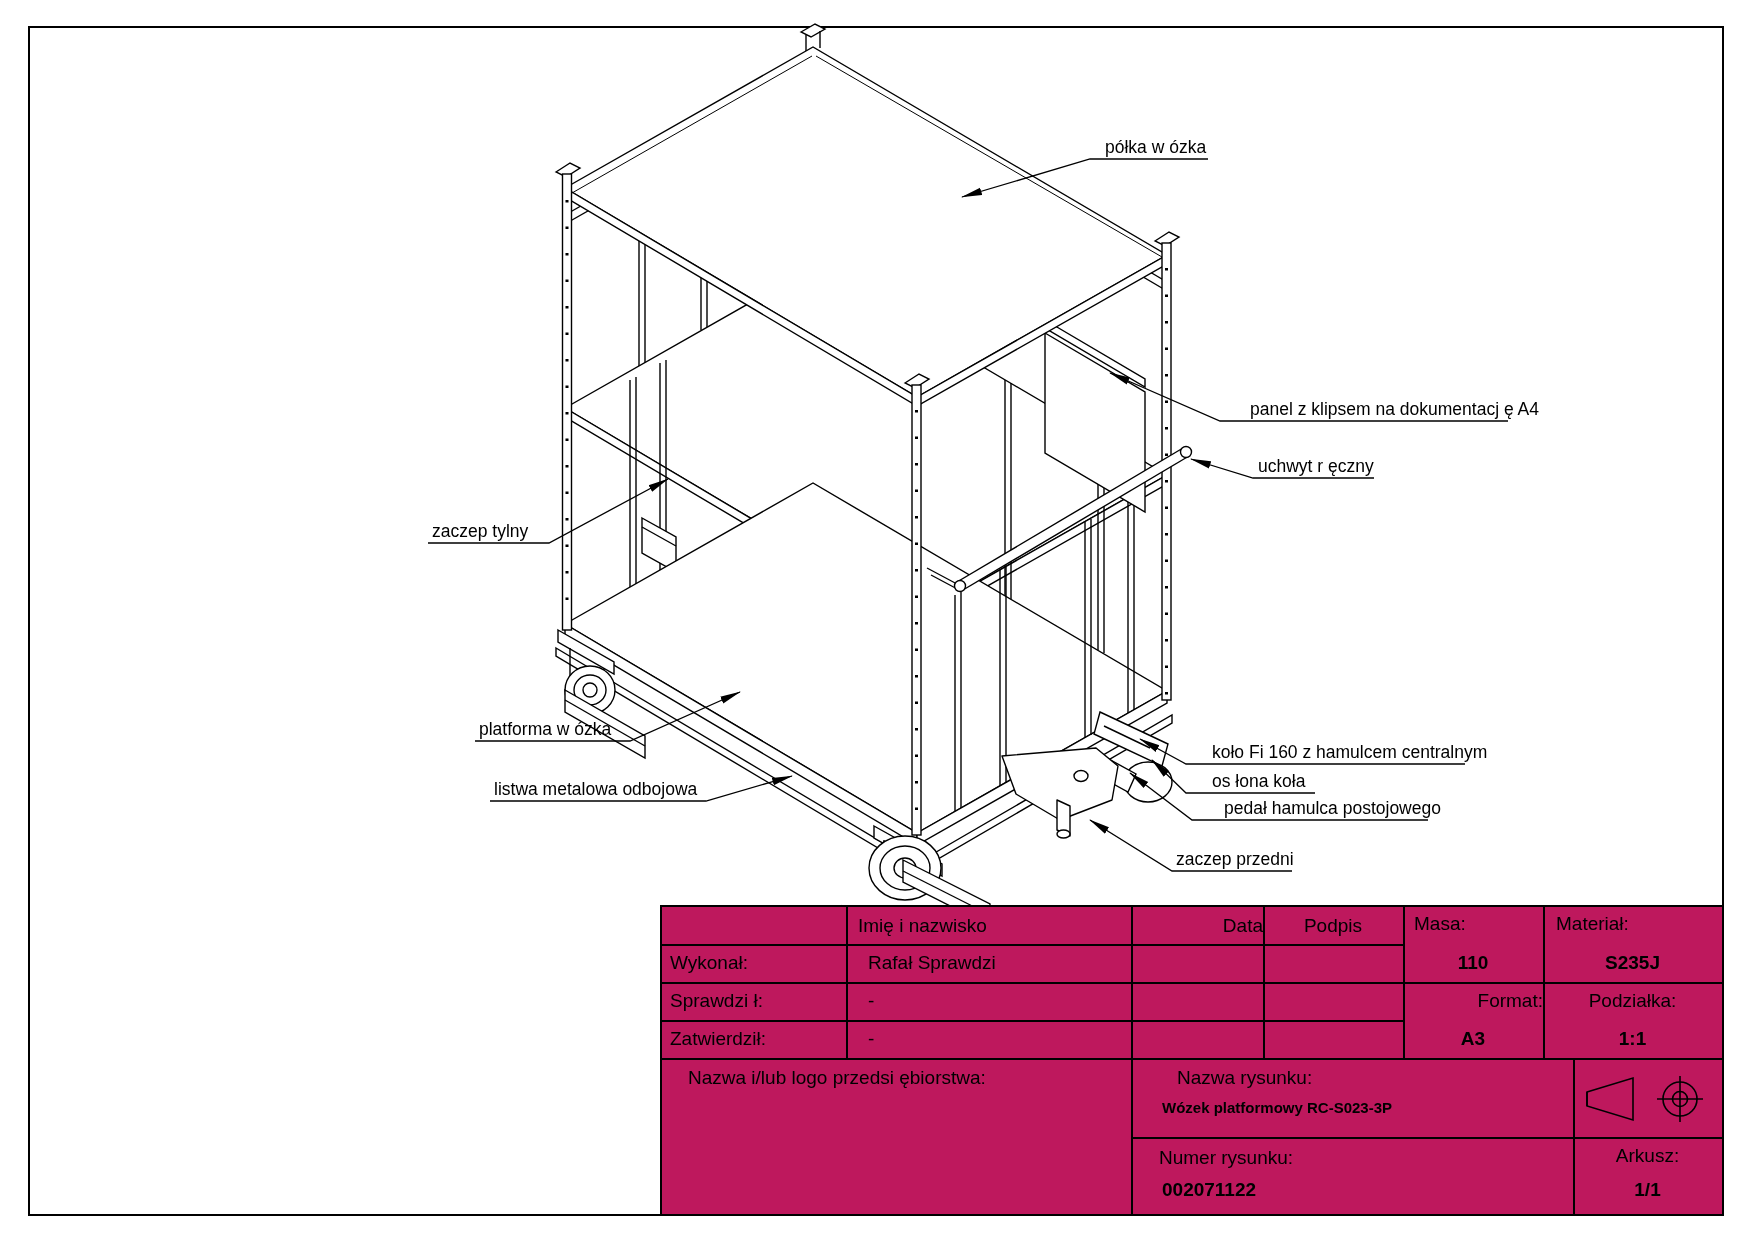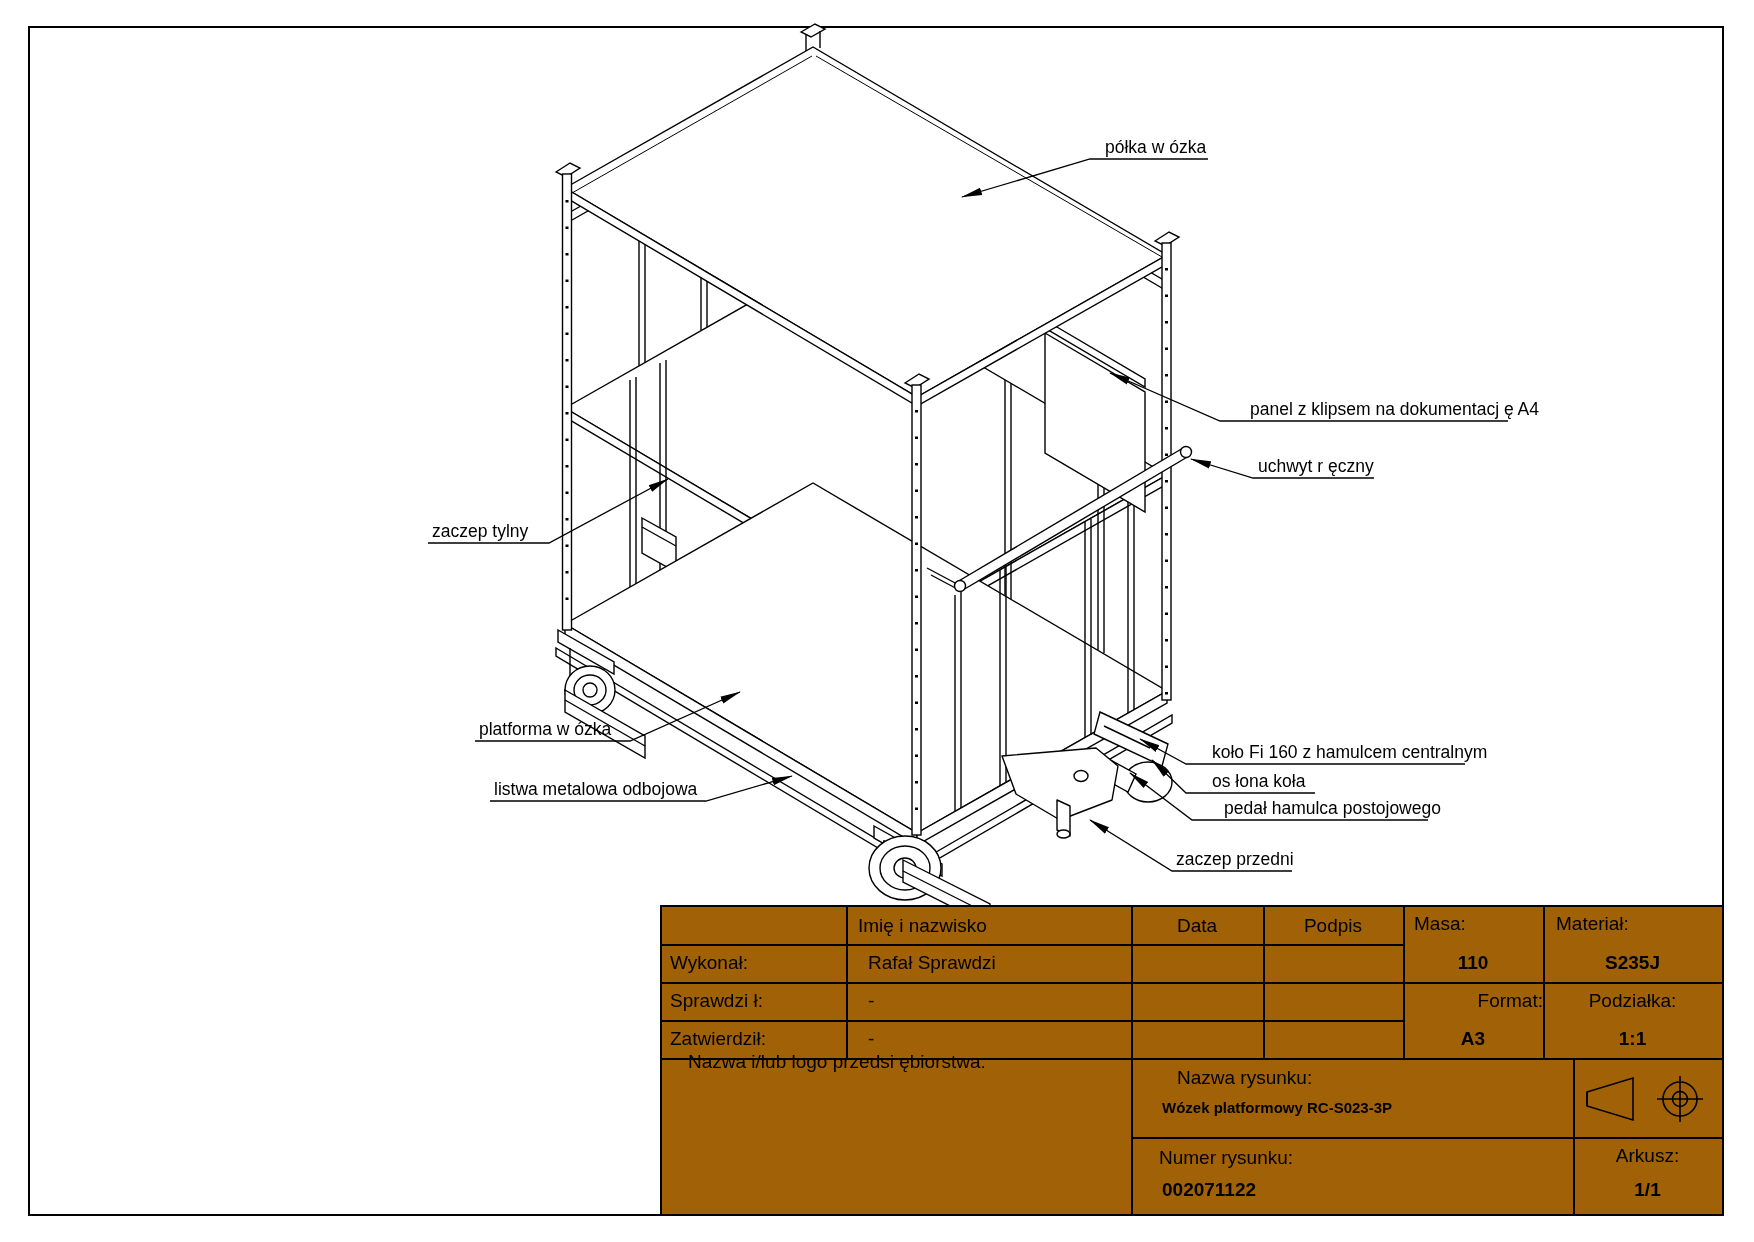--- a/index.html
+++ b/index.html
@@ -3,21 +3,21 @@
 <meta charset="utf-8">
 <style>
   html,body{margin:0;padding:0;background:#e8e8e8;}
   .page{position:relative;width:1754px;height:1242px;background:#fff;overflow:hidden;
         font-family:"Liberation Sans", sans-serif;color:#000;}
   .sheet-border{position:absolute;left:28px;top:26px;width:1696px;height:1190px;
         border:2px solid #000;box-sizing:border-box;}
   svg text{font-family:"Liberation Sans", sans-serif;font-size:17.5px;fill:#000;}
   
   .tblock{position:absolute;left:660px;top:905px;width:1064px;height:311px;
-        border:2px solid #000;box-sizing:border-box;background:#a16207;font-size:19px;}
+        border:2px solid #000;box-sizing:border-box;background:#be185d;font-size:19px;}
   .vline,.hline{position:absolute;background:#000;}
   .vline{width:2px;} .hline{height:2px;}
   .cell{position:absolute;white-space:nowrap;}
   .ctr{text-align:center;}
   .bold{font-weight:bold;text-align:center;}
   .company-name{font-size:40px;font-weight:bold;letter-spacing:1px;}
   .dwg-name{font-size:15px;font-weight:bold;}
 </style>
 </head>
 <body>
@@ -212,41 +212,41 @@
     <div class="vline" style="left:741px;top:0;height:152px;"></div>
     <div class="vline" style="left:881px;top:0;height:152px;"></div>
     <div class="vline" style="left:911px;top:152px;height:155px;"></div>
     <div class="hline" style="top:37px;left:0;width:741px;"></div>
     <div class="hline" style="top:75px;left:0;width:1060px;"></div>
     <div class="hline" style="top:113px;left:0;width:741px;"></div>
     <div class="hline" style="top:151px;left:0;width:1060px;"></div>
     <div class="hline" style="top:230px;left:469px;width:591px;"></div>
 
     <div class="cell" style="left:196px;top:0;width:273px;line-height:37px;">Imię i nazwisko</div>
-    <div class="cell ctr" style="left:469px;top:0;width:132px;line-height:37px;">Data</div>
+    <div class="cell ctr" style="left:469px;top:0;width:132px;line-height:37px;text-align:right;">Data</div>
     <div class="cell ctr" style="left:601px;top:0;width:140px;line-height:37px;">Podpis</div>
 
     <div class="cell" style="left:8px;top:37px;line-height:38px;">Wykonał:</div>
     <div class="cell" style="left:206px;top:37px;line-height:38px;">Rafał Sprawdzi</div>
     <div class="cell" style="left:8px;top:75px;line-height:38px;">Sprawdzi ł:</div>
     <div class="cell" style="left:206px;top:75px;line-height:38px;">-</div>
     <div class="cell" style="left:8px;top:113px;line-height:38px;">Zatwierdził:</div>
     <div class="cell" style="left:206px;top:113px;line-height:38px;">-</div>
 
     <div class="cell" style="left:752px;top:6px;">Masa:</div>
     <div class="cell ctr bold" style="left:741px;top:37px;width:140px;line-height:38px;">110</div>
     <div class="cell" style="left:894px;top:6px;">Materiał:</div>
     <div class="cell ctr bold" style="left:881px;top:37px;width:179px;line-height:38px;">S235J</div>
 
     <div class="cell ctr" style="left:741px;top:75px;width:140px;line-height:38px;text-align:right;">Format:</div>
     <div class="cell ctr bold" style="left:741px;top:113px;width:140px;line-height:38px;">A3</div>
     <div class="cell ctr" style="left:881px;top:75px;width:179px;line-height:38px;">Podziałka:</div>
     <div class="cell ctr bold" style="left:881px;top:113px;width:179px;line-height:38px;">1:1</div>
 
-    <div class="cell" style="left:26px;top:144px;">Nazwa i/lub logo przedsi ębiorstwa:</div>
+    <div class="cell" style="left:26px;top:160px;">Nazwa i/lub logo przedsi ębiorstwa:</div>
 
     <div class="cell" style="left:515px;top:160px;">Nazwa rysunku:</div>
     <div class="cell dwg-name" style="left:500px;top:192px;">Wózek platformowy RC-S023-3P</div>
     <div class="cell" style="left:497px;top:240px;">Numer rysunku:</div>
     <div class="cell bold" style="left:500px;top:272px;">002071122</div>
 
     <svg width="149" height="79" viewBox="0 0 149 79" style="position:absolute;left:911px;top:152px;" fill="none" stroke="#000" stroke-width="1.6">
       <path d="M14,33 L60,19 L60,61 L14,47 Z"></path>
       <line x1="14" y1="33" x2="14" y2="47"></line>
       <circle cx="107" cy="40" r="17"></circle>

